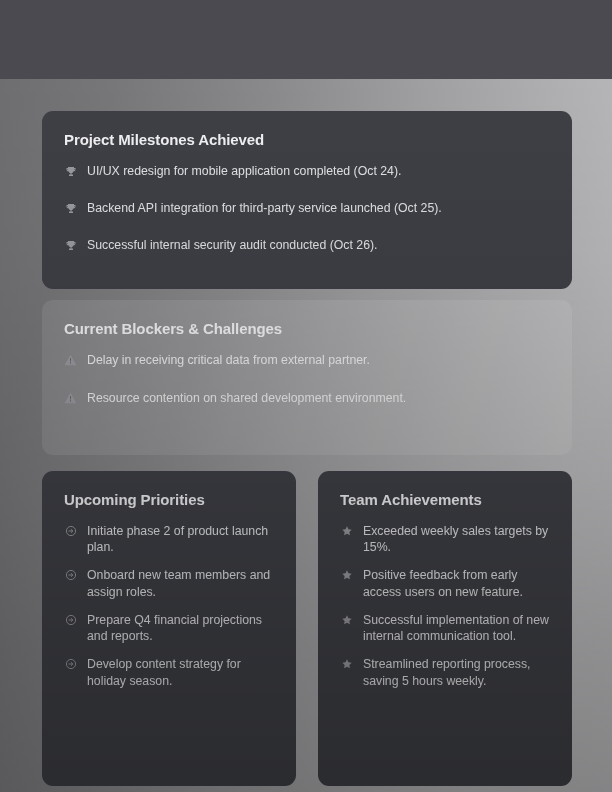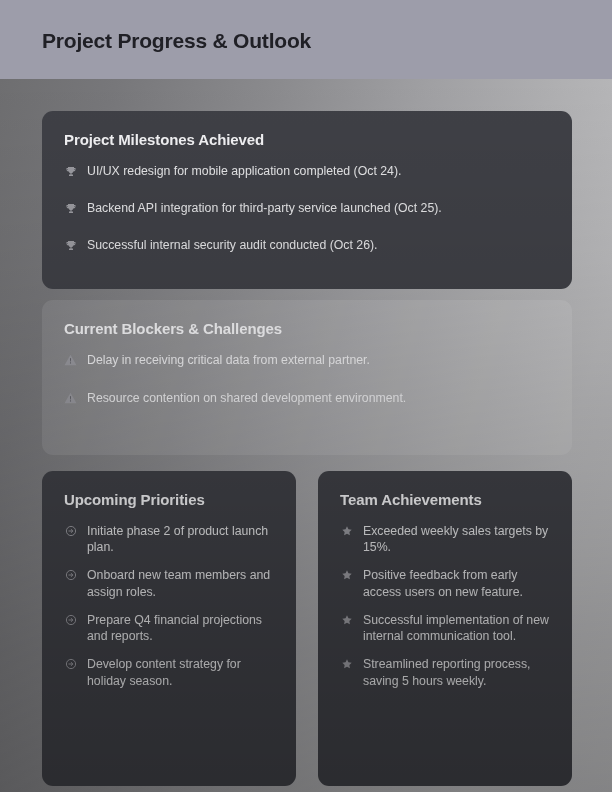--- a/index.html
+++ b/index.html
@@ -163,23 +163,20 @@
   }
 
   
   .card.glass .item { color: #eeeef0; }
 </style>
 </head>
 <body>
 
 <div id="page">
 
-  <div id="header">
-    <div id="header-title">Project Progress &amp; Outlook</div>
-  </div>
 
   <div id="body-area">
 
     <section class="card solid" id="card-milestones">
       <h2 class="card-title">Project Milestones Achieved</h2>
       <ul class="item-list">
         <li class="item">
           <span class="item-icon">
             <svg width="12" height="13" viewBox="0 0 24 24" fill="currentColor" aria-hidden="true">
               <path d="M6 3h12v2h3v3a4 4 0 0 1-4 4h-.4A6 6 0 0 1 13 15.7V18h3v3H8v-3h3v-2.3A6 6 0 0 1 7.4 12H7a4 4 0 0 1-4-4V5h3V3zm0 4H5v1a2 2 0 0 0 1 1.7V7zm12 0v2.7A2 2 0 0 0 19 8V7h-1z"></path>

